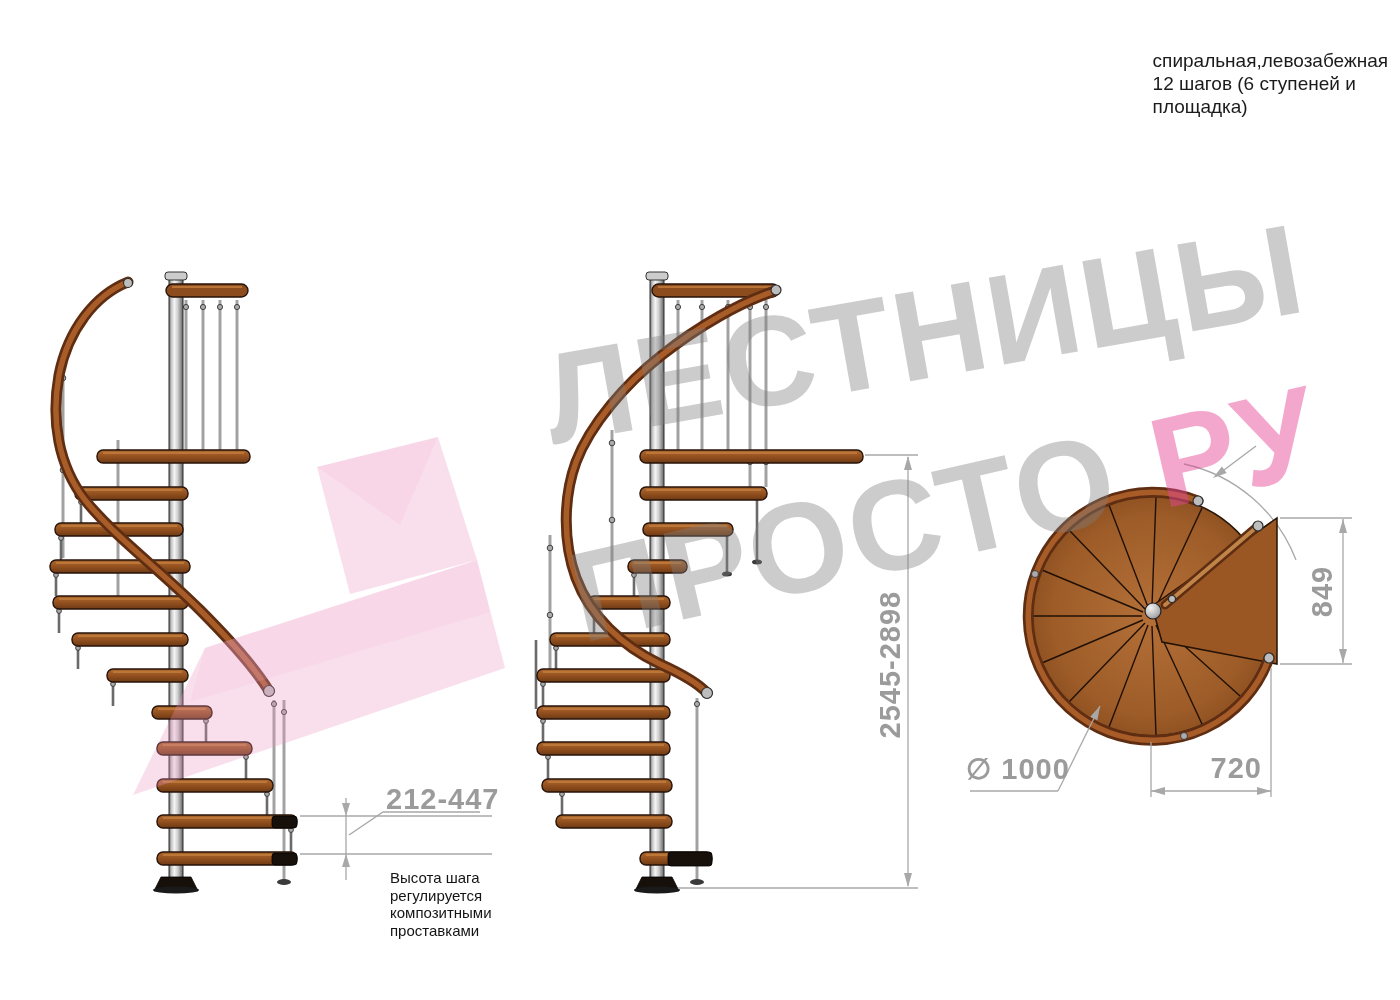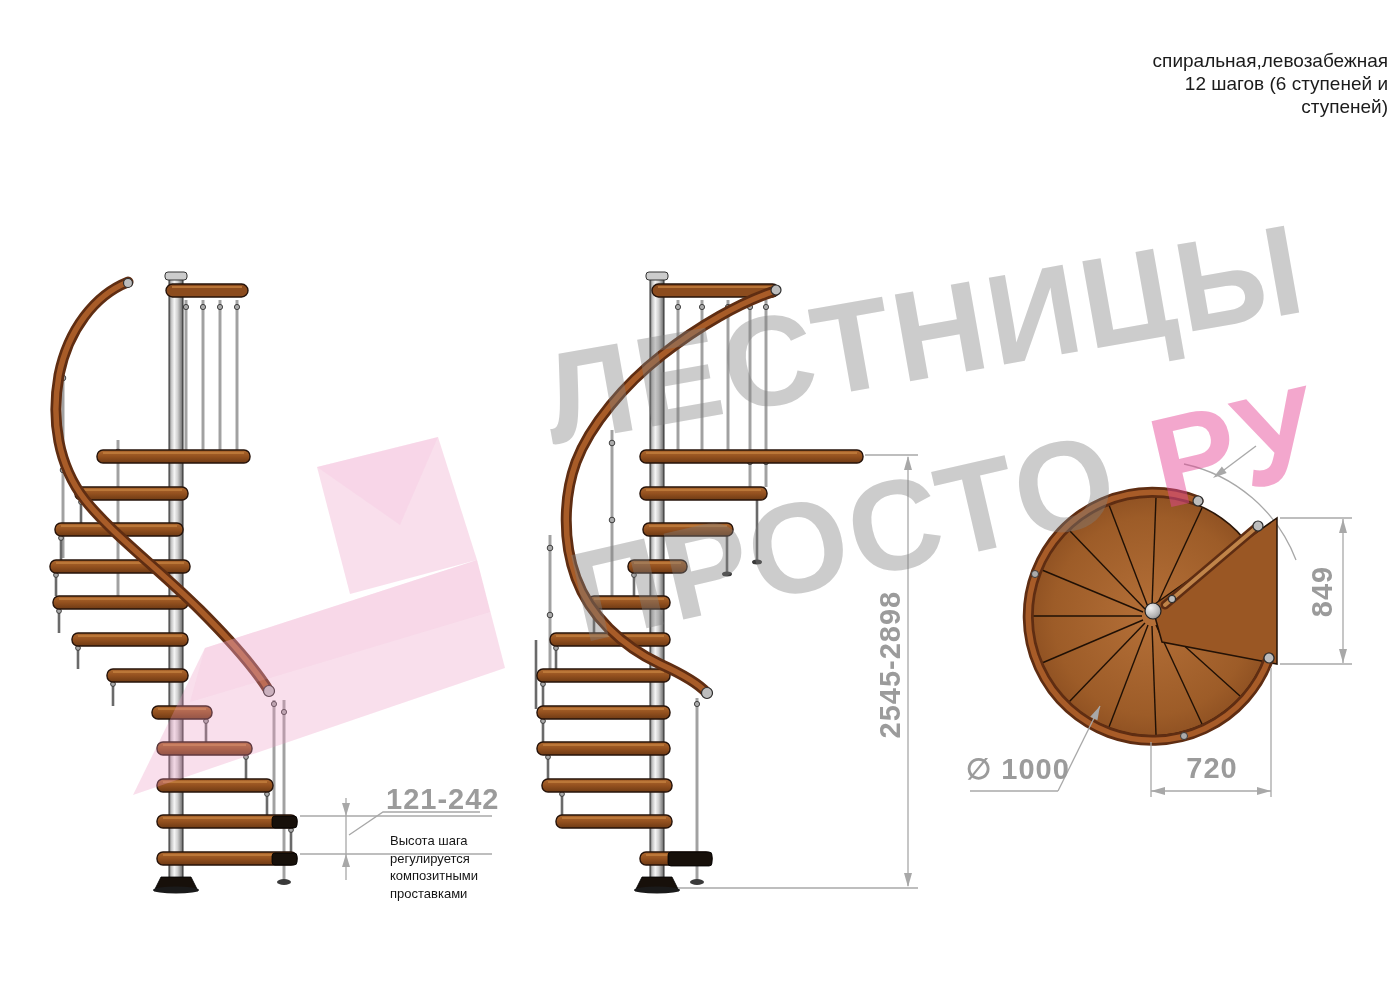--- a/index.html
+++ b/index.html
@@ -2,22 +2,22 @@
 <html><head>
 <meta charset="utf-8">
 <style>
   html,body{margin:0;padding:0;background:#fff;}
   .canvas{position:relative;width:1400px;height:1000px;background:#ffffff;overflow:hidden;
           font-family:"Liberation Sans",sans-serif;}
   .layer{position:absolute;left:0;top:0;width:1400px;height:1000px;}
   .lbl{position:absolute;font-family:"Liberation Sans",sans-serif;}
   .dim-num{color:#9b9b9b;font-weight:bold;font-size:29px;letter-spacing:1px;white-space:nowrap;}
   .rot-ccw{transform:rotate(-90deg);}
-  .ann-top{right:12px;top:49px;text-align:right;font-size:19px;line-height:23px;color:#1b1b1b;}
-  .note{left:390px;top:832px;font-size:13px;line-height:17.5px;color:#141414;white-space:pre-line;}
+  .ann-top{right:12px;top:49px;font-size:19px;line-height:23px;color:#1b1b1b;}
+  .note{left:390px;top:869px;font-size:15px;line-height:17.5px;color:#141414;white-space:pre-line;}
   .wm-line{position:absolute;font-weight:bold;white-space:nowrap;letter-spacing:3px;
            font-size:128px;transform-origin:left top;}
   .wm-gray{color:rgba(128,128,128,0.40);}
   .wm-pink{color:rgba(229,72,150,0.48);}
   .watermark{pointer-events:none;}
 </style>
 </head>
 <body>
 
 <div class="canvas">
@@ -344,31 +344,31 @@
     </div>
     <div class="wm-line" style="left:556px;top:528px;transform:rotate(-13deg);">
       <span class="wm-gray">ПРОСТО</span>
       <span class="wm-pink">РУ</span>
     </div>
   </div>
 
   <div class="lbl ann-top">
     <div>спиральная,левозабежная</div>
     <div>12 шагов (6 ступеней и</div>
-    <div>ступеней)</div>
+    <div>площадка)</div>
   </div>
 
-  <div class="lbl dim-num" style="left:386px;top:783px;">121-242</div>
+  <div class="lbl dim-num" style="left:386px;top:783px;">212-447</div>
 
   <div class="lbl note">Высота шага
 регулируется
 композитными
 проставками</div>
 
   <div class="lbl dim-num rot-ccw" style="left:820px;top:652px;width:140px;text-align:center;">2545-2898</div>
 
   <div class="lbl dim-num rot-ccw" style="left:1272px;top:575px;width:100px;text-align:center;">849</div>
 
-  <div class="lbl dim-num" style="left:1162px;top:752px;width:100px;text-align:center;">720</div>
+  <div class="lbl dim-num" style="left:1162px;top:752px;width:100px;text-align:right;">720</div>
 
   <div class="lbl dim-num" style="left:966px;top:752px;">∅ 1000</div>
 
 </div>
 
 </body></html>

